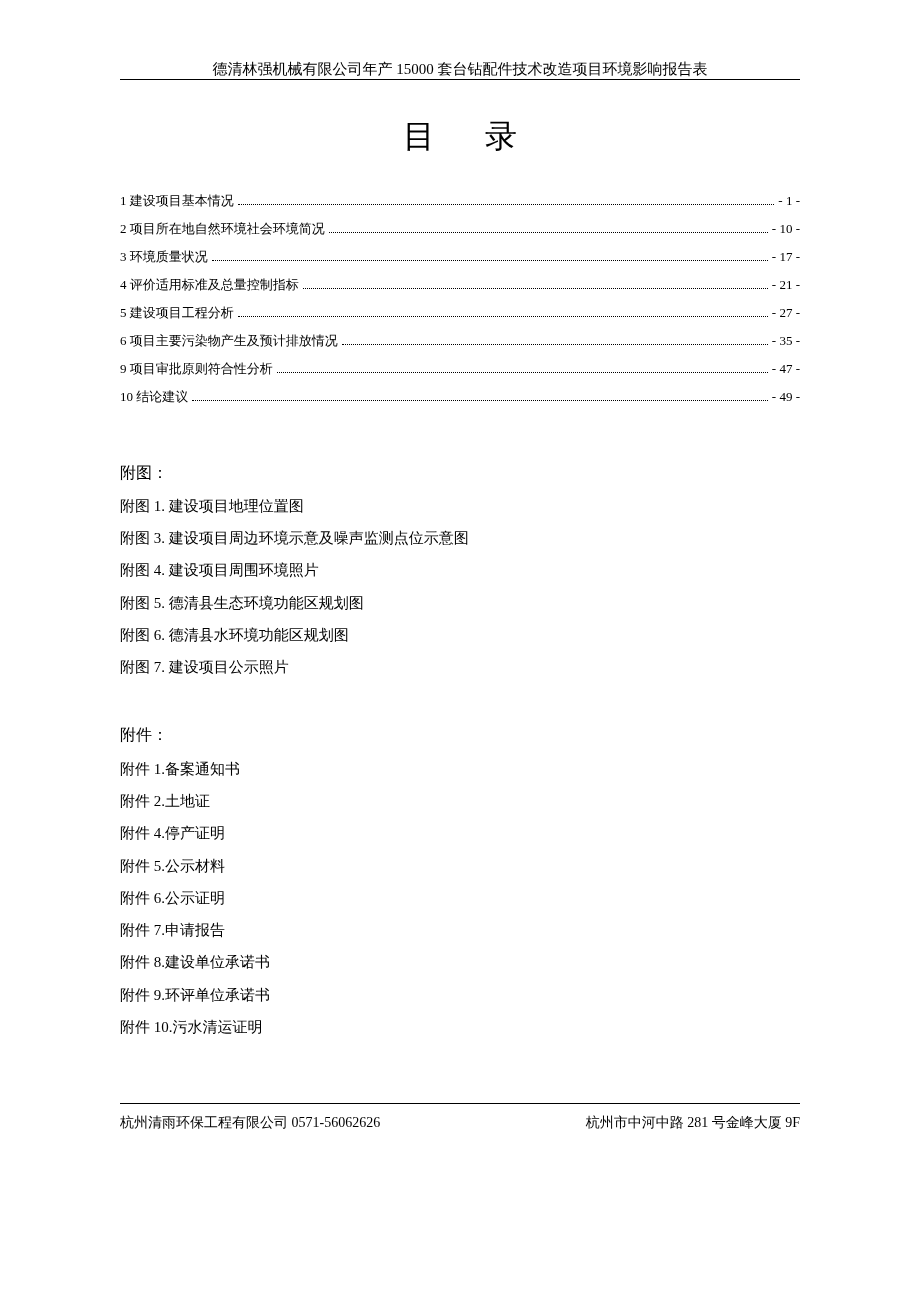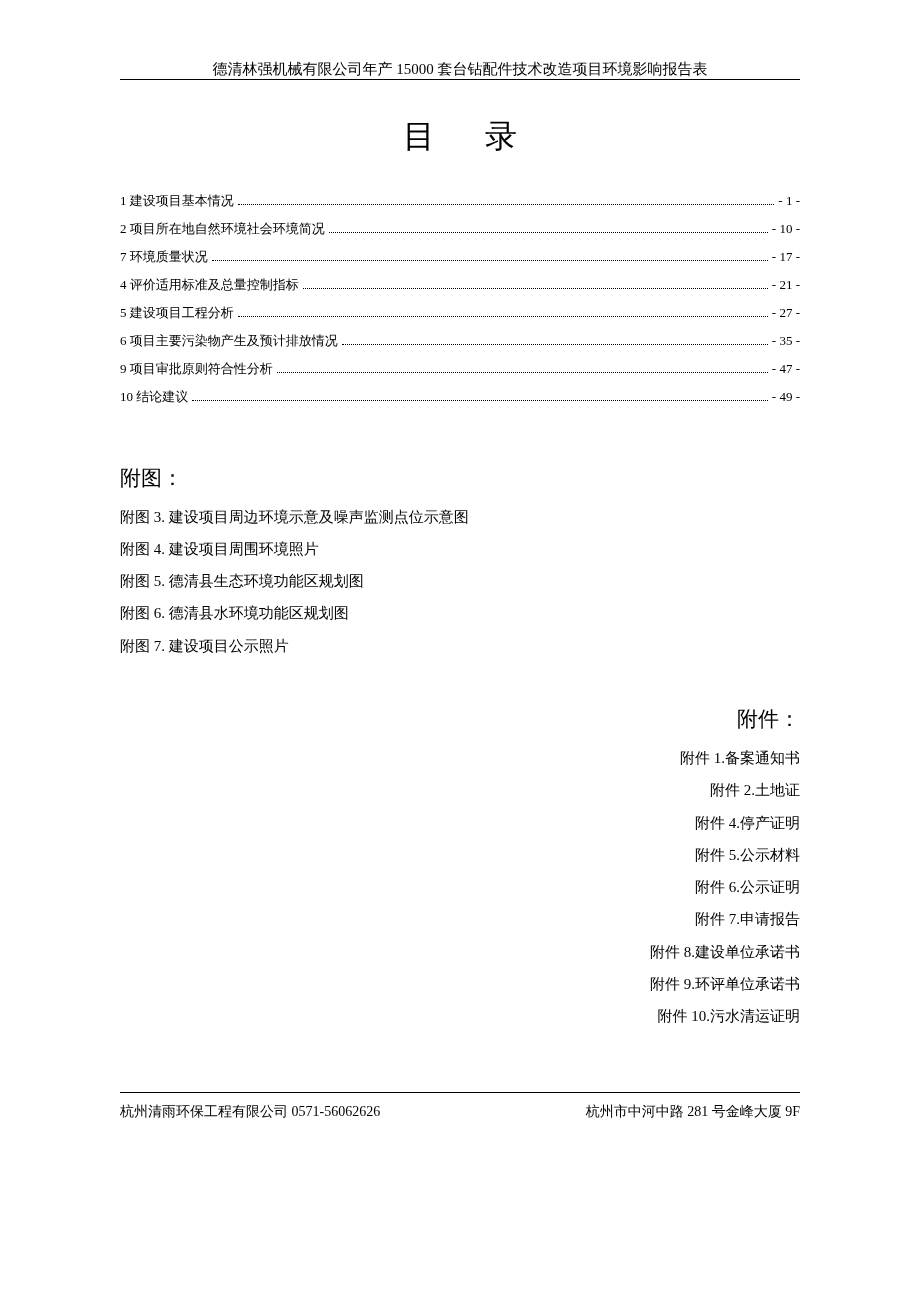--- a/index.html
+++ b/index.html
@@ -39,29 +39,29 @@
     }
     .toc-label { flex-shrink: 0; }
     .toc-dots {
       flex: 1;
       border-bottom: 1.5px dotted #000;
       margin: 0 4px 4px 4px;
       min-width: 20px;
     }
     .toc-page { flex-shrink: 0; }
     .section-label {
-      font-size: 21px;
+      font-size: 16px;
       line-height: 2.15;
     }
     .list-item {
       font-size: 15px;
       line-height: 2.15;
     }
     .figures { margin-bottom: 35px; }
-    .attachments { margin-bottom: 60px; text-align: right; }
+    .attachments { margin-bottom: 60px; }
     .footer {
       display: flex;
       justify-content: space-between;
       font-size: 14px;
       border-top: 1px solid #000;
       padding-top: 10px;
       margin-top: 60px;
     }
   </style>
 </head>
@@ -78,21 +78,21 @@
       <span class="toc-label">1 建设项目基本情况</span>
       <span class="toc-dots"></span>
       <span class="toc-page">- 1 -</span>
     </div>
     <div class="toc-item">
       <span class="toc-label">2 项目所在地自然环境社会环境简况</span>
       <span class="toc-dots"></span>
       <span class="toc-page">- 10 -</span>
     </div>
     <div class="toc-item">
-      <span class="toc-label">7 环境质量状况</span>
+      <span class="toc-label">3 环境质量状况</span>
       <span class="toc-dots"></span>
       <span class="toc-page">- 17 -</span>
     </div>
     <div class="toc-item">
       <span class="toc-label">4 评价适用标准及总量控制指标</span>
       <span class="toc-dots"></span>
       <span class="toc-page">- 21 -</span>
     </div>
     <div class="toc-item">
       <span class="toc-label">5 建设项目工程分析</span>
@@ -111,20 +111,21 @@
     </div>
     <div class="toc-item">
       <span class="toc-label">10 结论建议</span>
       <span class="toc-dots"></span>
       <span class="toc-page">- 49 -</span>
     </div>
   </div>
 
   <div class="figures">
     <div class="section-label">附图：</div>
+    <div class="list-item">附图 1.  建设项目地理位置图</div>
     <div class="list-item">附图 3.  建设项目周边环境示意及噪声监测点位示意图</div>
     <div class="list-item">附图 4.  建设项目周围环境照片</div>
     <div class="list-item">附图 5.  德清县生态环境功能区规划图</div>
     <div class="list-item">附图 6.  德清县水环境功能区规划图</div>
     <div class="list-item">附图 7.  建设项目公示照片</div>
   </div>
 
   <div class="attachments">
     <div class="section-label">附件：</div>
     <div class="list-item">附件 1.备案通知书</div>

